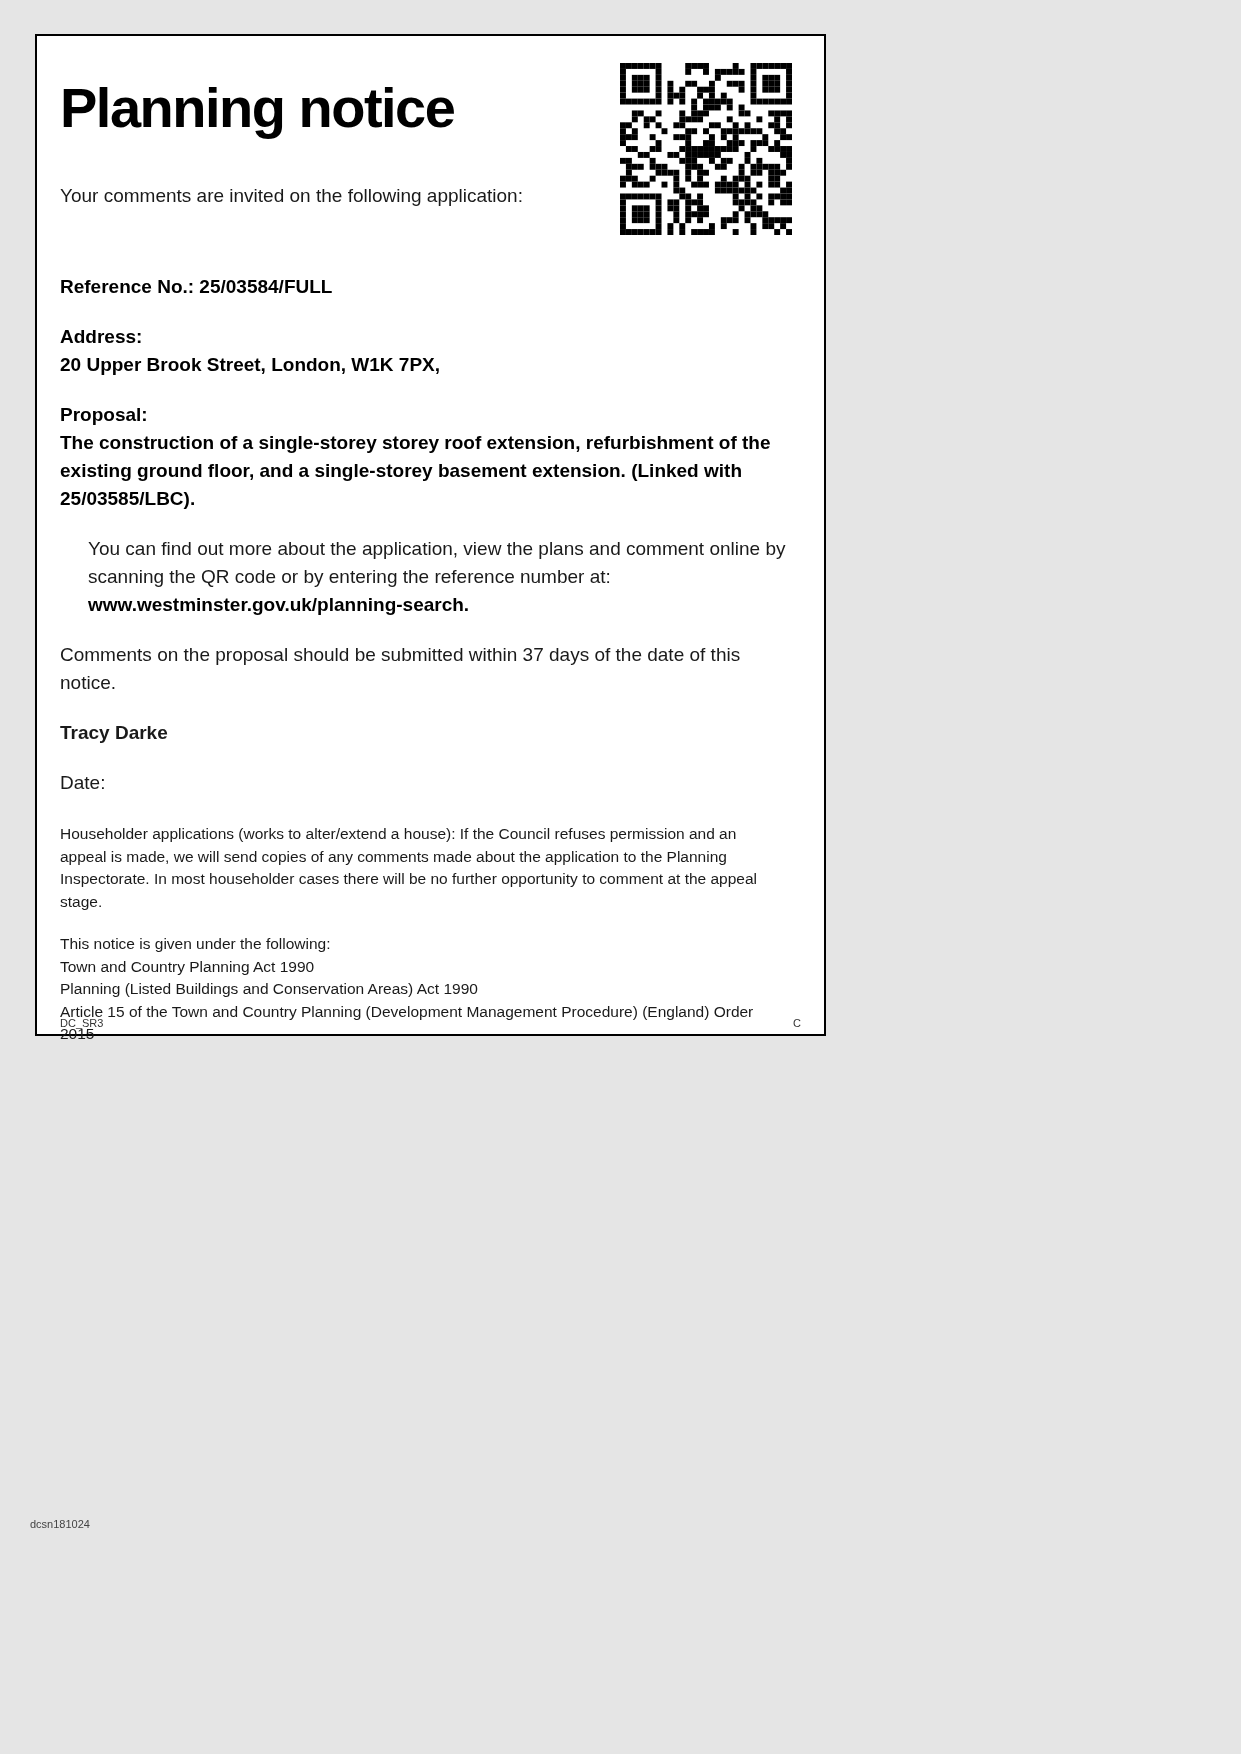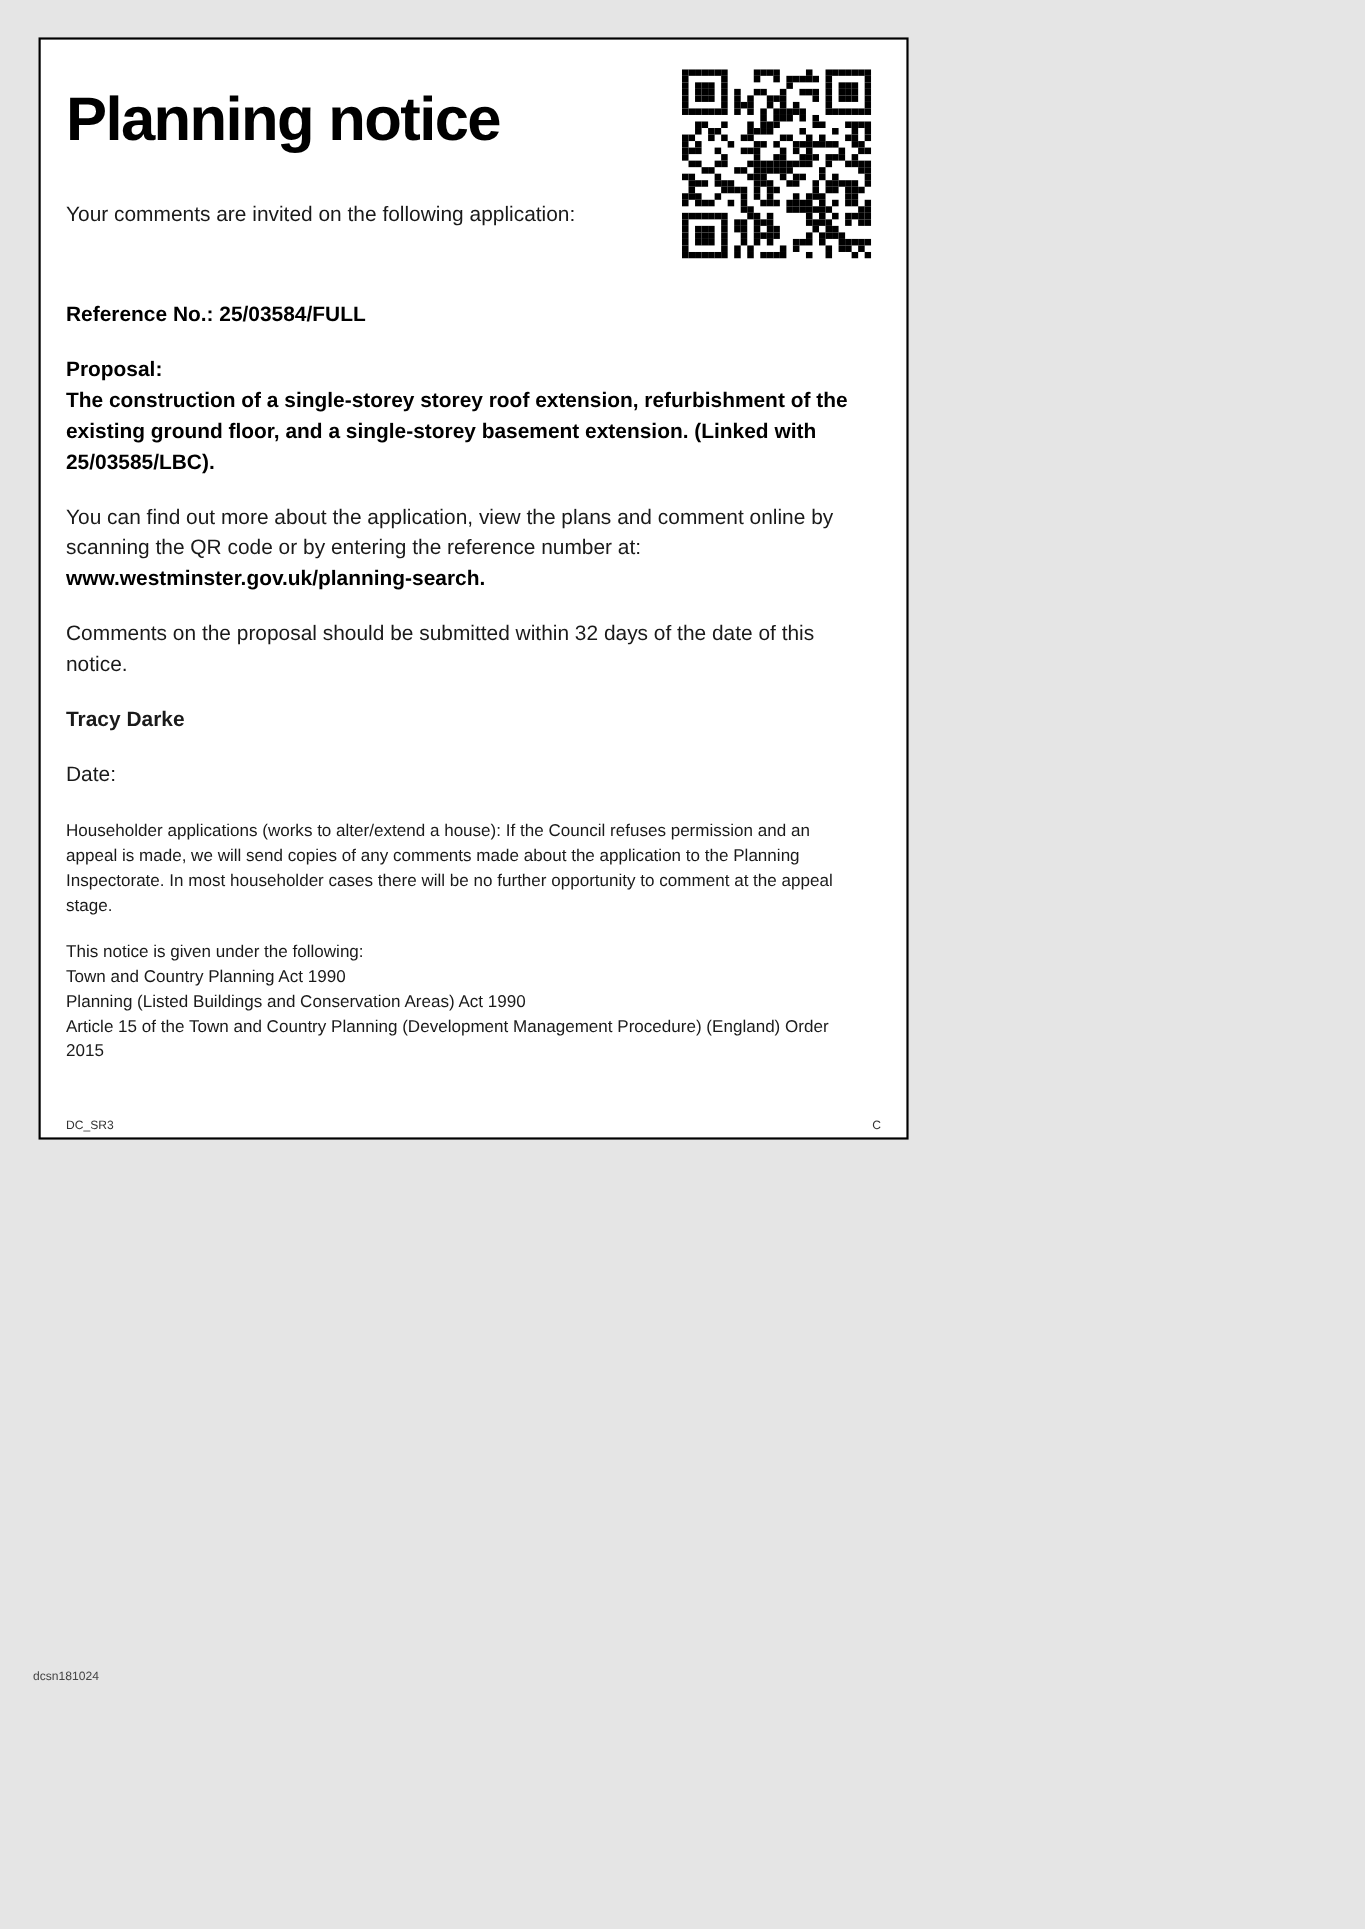--- a/index.html
+++ b/index.html
@@ -46,21 +46,21 @@
   .p {
     font-size: 19px;
     line-height: 28px;
     margin-bottom: 22px;
     color: #1a1a1a;
   }
   .intro { margin-bottom: 63px; max-width: 560px; }
   .b { font-weight: 700; color: #000; }
   .line { display: block; }
   .w-proposal { max-width: 712px; }
-  .w-moreinfo { max-width: 738px; }
+  .w-moreinfo { max-width: 738px; margin-left: 28px; }
   .w-comments { max-width: 706px; }
   .w-sign { max-width: 772px; font-weight: bold; }
   .small {
     font-size: 15.5px;
     line-height: 22.5px;
     margin-bottom: 20px;
   }
   .w-small { max-width: 726px; }
   .date-p { margin-bottom: 26px; }
   .box-footer {
@@ -501,32 +501,36 @@
           <rect x="168" y="168" width="6" height="6"></rect>
         </svg>
     </div>
 
     <h1 class="title">Planning notice</h1>
 
     <p class="p intro">Your comments are invited on the following application:</p>
 
     <p class="p b">Reference No.: 25/03584/FULL</p>
 
+    <div class="p b">
+      <span class="line">Address:</span>
+      <span class="line">20 Upper Brook Street, London, W1K 7PX,</span>
+    </div>
 
     <div class="p b w-proposal">
       <span class="line">Proposal:</span>
       <span>The construction of a single-storey storey roof extension, refurbishment of the existing ground floor, and a single-storey basement extension. (Linked with 25/03585/LBC).</span>
     </div>
 
     <div class="p w-moreinfo">
       <span>You can find out more about the application, view the plans and comment online by scanning the QR code or by entering the reference number at:</span>
       <span class="line b">www.westminster.gov.uk/planning-search.</span>
     </div>
 
-    <p class="p w-comments">Comments on the proposal should be submitted within 32 days of the date of this notice.</p>
+    <p class="p w-comments">Comments on the proposal should be submitted within 37 days of the date of this notice.</p>
 
     <div class="p w-sign">
       <span class="line">Tracy Darke</span>
     </div>
 
     <p class="p date-p">Date:</p>
 
     <p class="small w-small">Householder applications (works to alter/extend a house): If the Council refuses permission and an appeal is made, we will send copies of any comments made about the application to the Planning Inspectorate. In most householder cases there will be no further opportunity to comment at the appeal stage.</p>
 
     <div class="small w-small">

